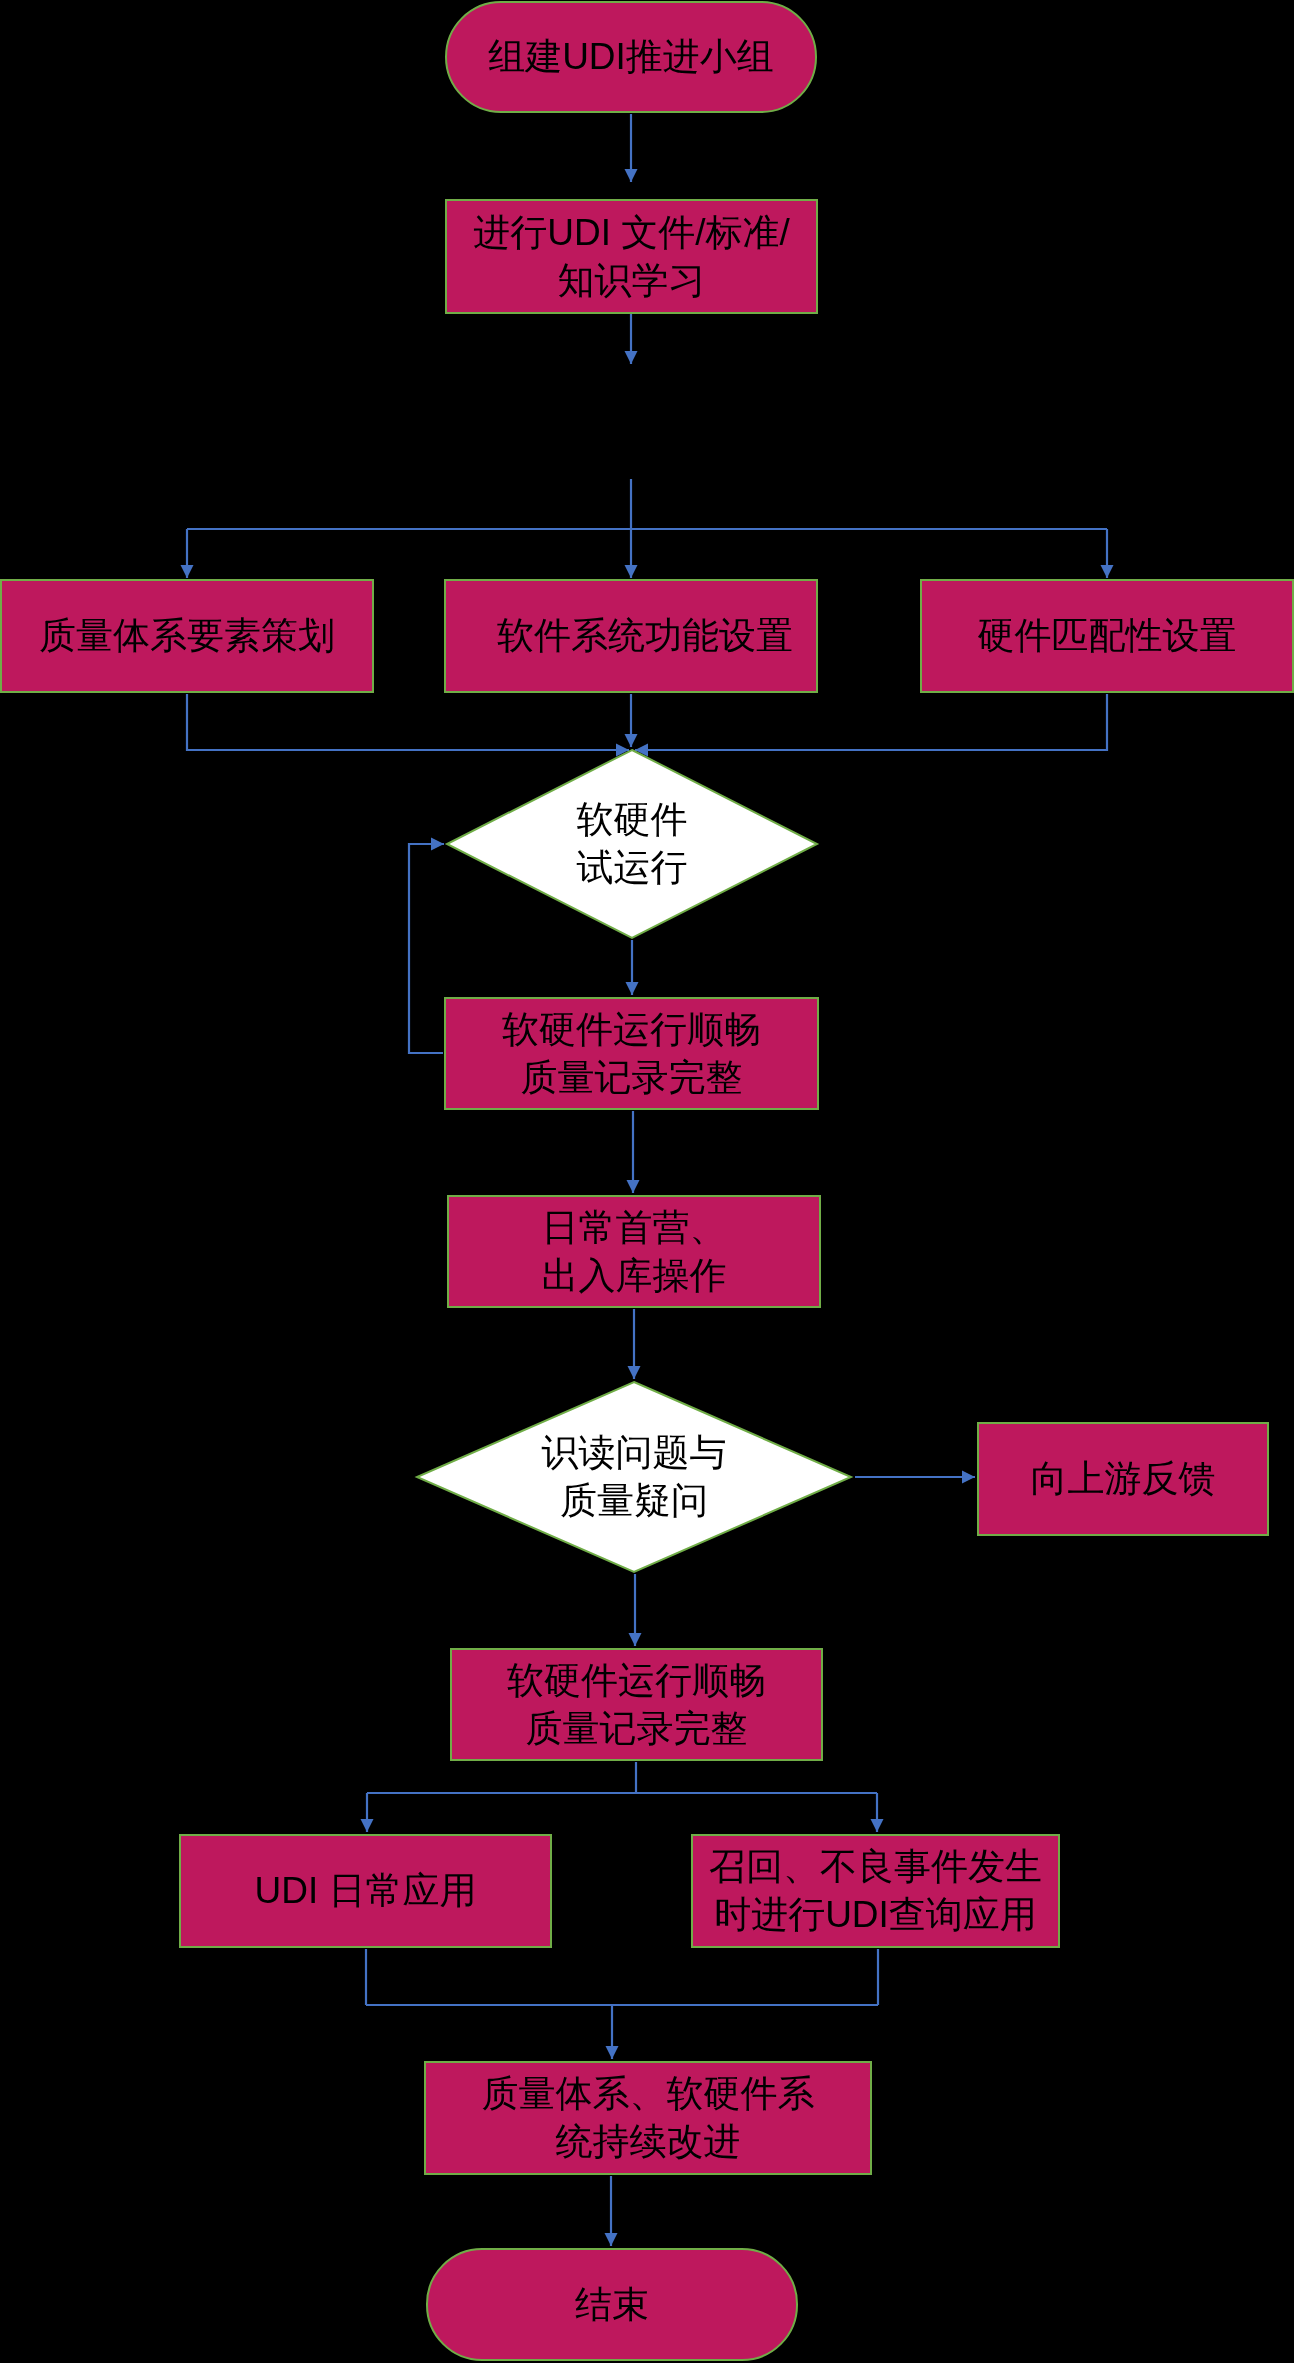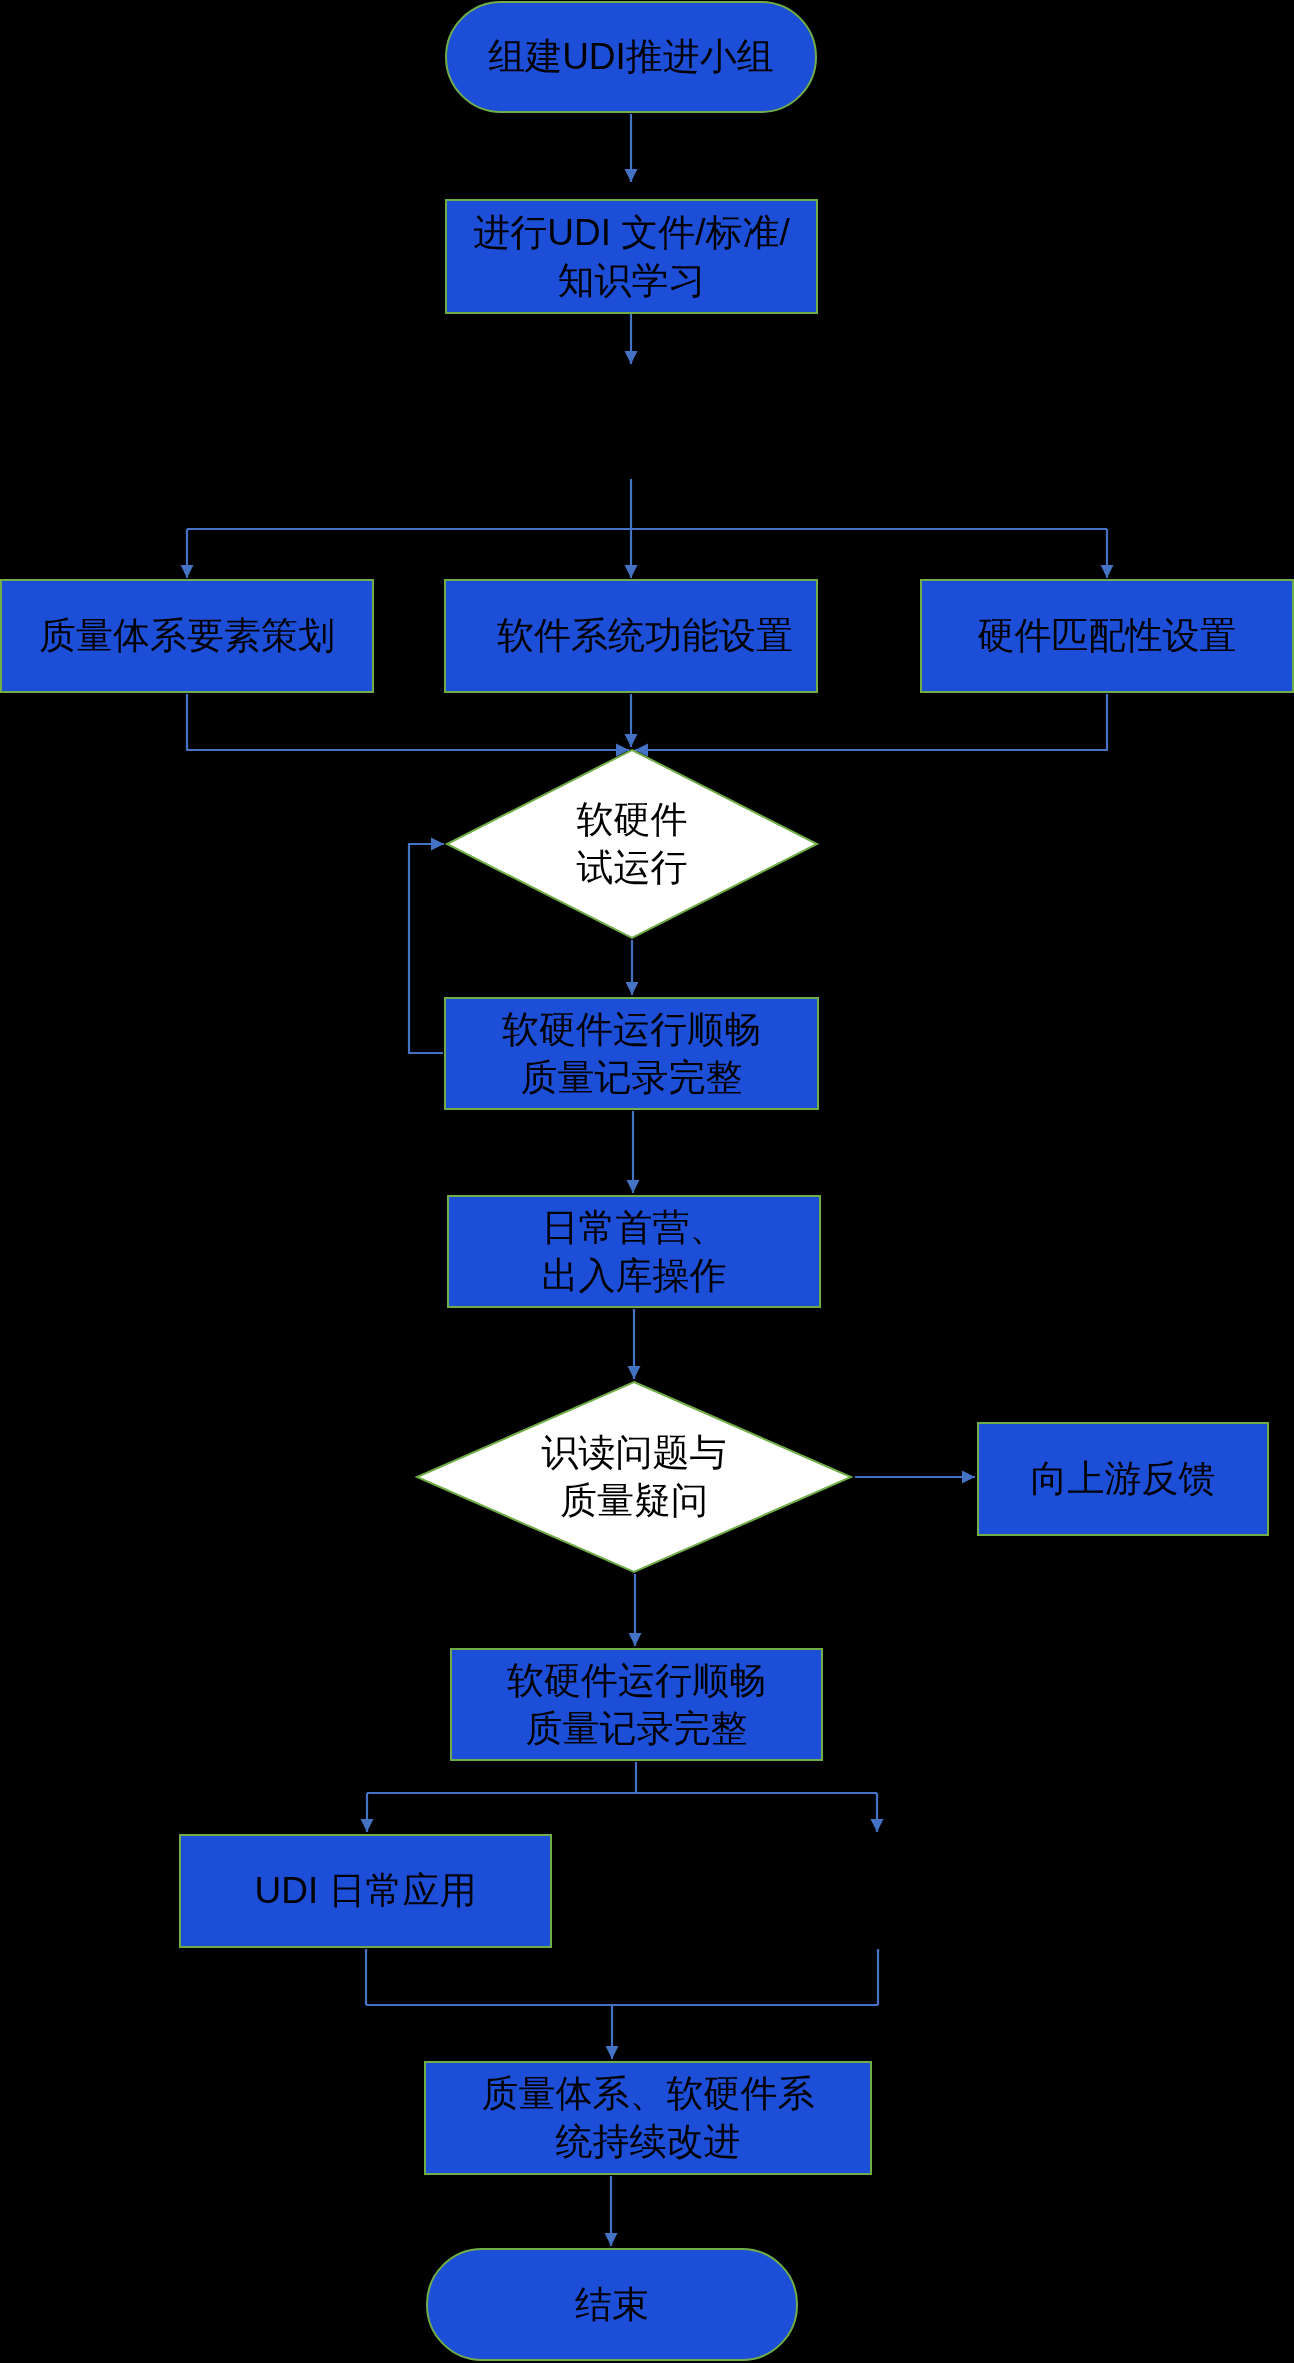--- a/index.html
+++ b/index.html
@@ -19,21 +19,21 @@
     position: absolute;
     left: 0;
     top: 0;
     width: 1294px;
     height: 2363px;
     overflow: visible;
   }
   .node {
     position: absolute;
     box-sizing: border-box;
-    background: #1d4ed8;
+    background: #be185d;
     border: 2px solid #70AD47;
     display: flex;
     align-items: center;
     justify-content: center;
     text-align: center;
     color: #000000;
     font-size: 37px;
     line-height: 48px;
     white-space: pre-line;
   }
@@ -168,19 +168,21 @@
 质量疑问</div>
   </div>
 
   <div class="node n-feedback">向上游反馈</div>
 
   <div class="node n-smooth2">软硬件运行顺畅
 质量记录完整</div>
 
   <div class="node n-udi-daily">UDI 日常应用</div>
 
+  <div class="node n-recall">召回、不良事件发生
+时进行UDI查询应用</div>
 
   <div class="node n-improve">质量体系、软硬件系
 统持续改进</div>
 
   <div class="node terminator n-end">结束</div>
 
 </div>
 
 </body></html>

